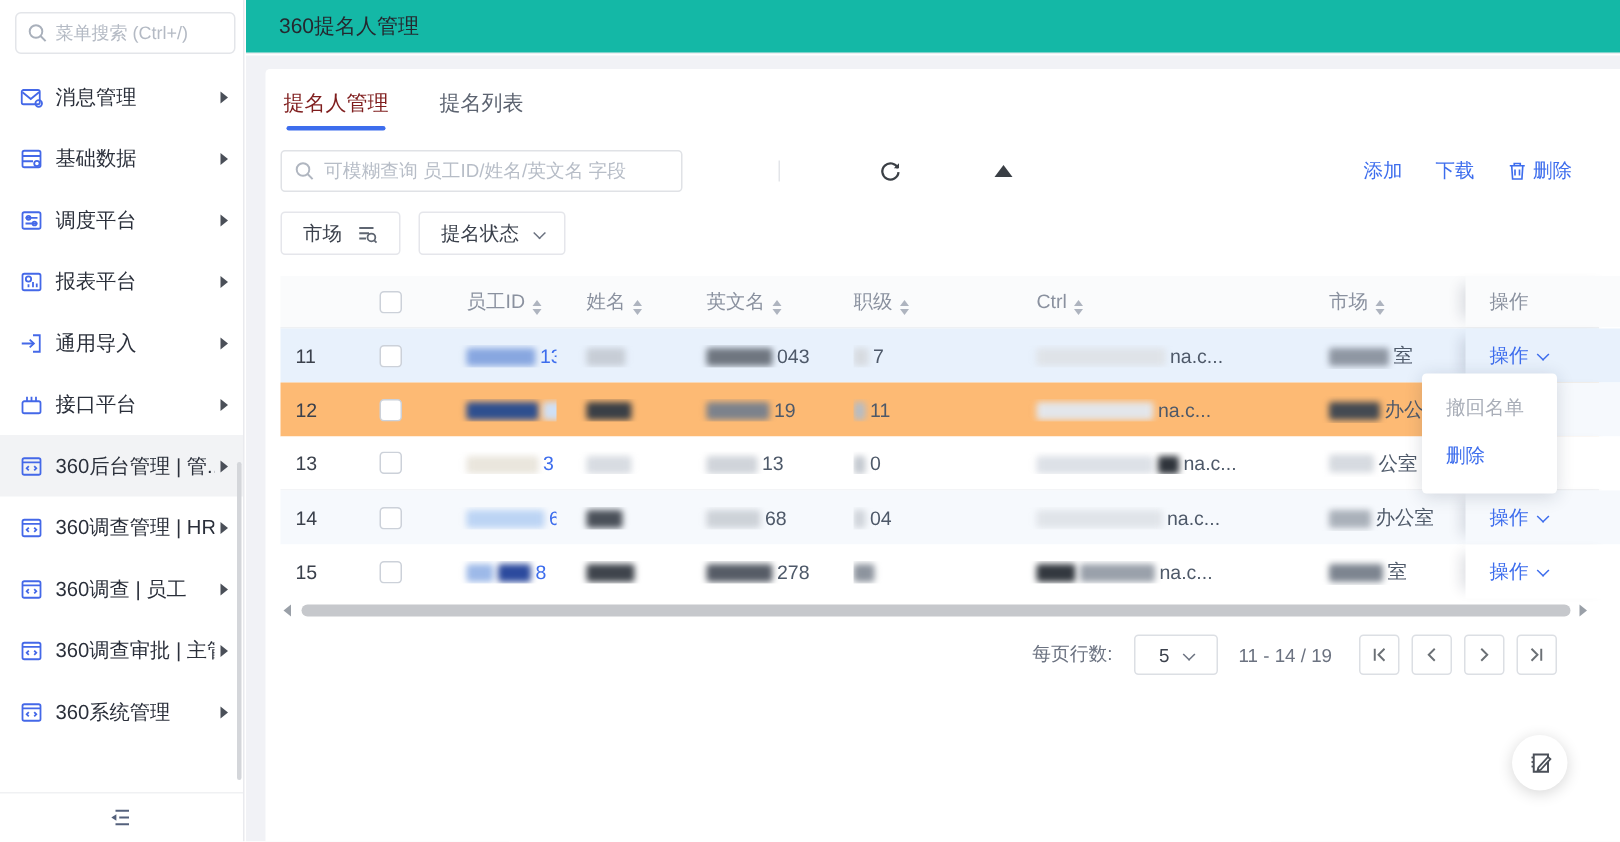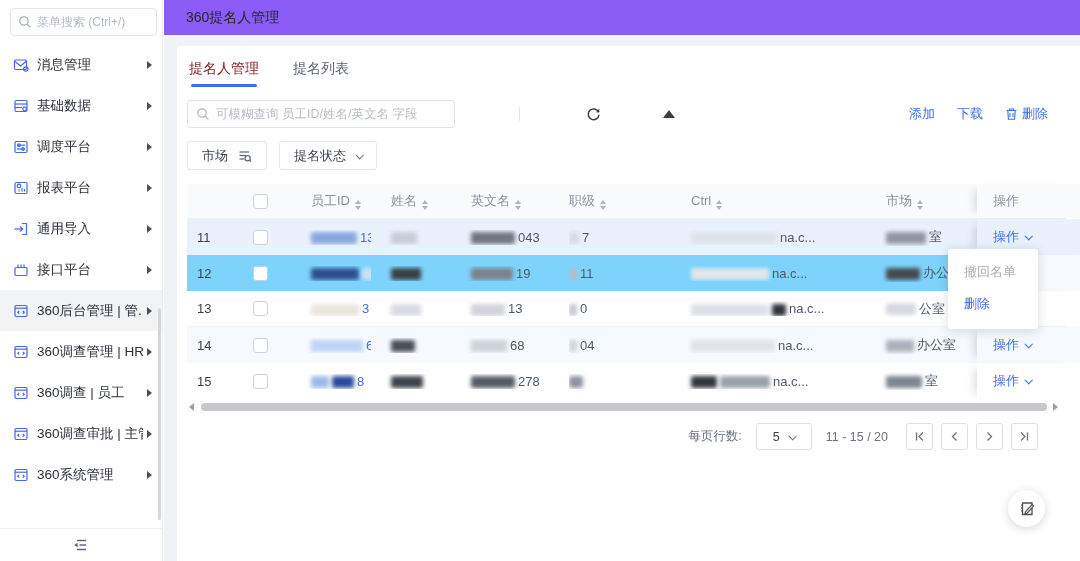--- a/index.html
+++ b/index.html
@@ -15,21 +15,21 @@
   .side-items { margin-top:8px; }
   .side-item { display:flex; align-items:center; height:41px; padding:0 10px 0 13px; cursor:pointer; }
   .side-item.active { background:#f2f3f5; }
   .side-icon { width:16px; height:16px; margin-right:8px; flex:0 0 16px; display:inline-flex; }
   .side-label { flex:1; font-size:13.5px; color:#2a2f3a; white-space:nowrap; overflow:hidden; }
   .sub-arrow { width:0; height:0; border-top:4px solid transparent; border-bottom:4px solid transparent; border-left:5px solid #4a4f58; margin-left:4px; }
   .side-scrollbar { position:absolute; right:1px; top:308px; width:3px; height:212px; background:#d4d6da; border-radius:2px; }
   .side-footer { position:absolute; left:0; bottom:0; width:162px; height:33px; border-top:1px solid #f0f1f3; display:flex; align-items:center; justify-content:center; cursor:pointer; background:#fff; }
 
   
-  .topbar { position:absolute; left:164px; top:0; width:916px; height:36px; background:#8b5cf6; border-bottom:1px solid #ebedf0; display:flex; align-items:center; padding-left:22px; }
+  .topbar { position:absolute; left:164px; top:0; width:916px; height:36px; background:#14b8a6; border-bottom:1px solid #ebedf0; display:flex; align-items:center; padding-left:22px; }
   .page-title { font-size:14px; color:#25282f; }
 
   
   .main { position:absolute; left:164px; top:37px; width:916px; height:524px; background:#f1f2f6; }
   .card { position:absolute; left:13px; top:9px; right:0; bottom:0; background:#fff; border-radius:3px 0 0 0; padding:14px 14px 0 10px; }
 
   .tabs { display:flex; gap:34px; padding-left:2px; }
   .tab { font-size:14px; color:#5c6370; padding-bottom:9px; cursor:pointer; position:relative; }
   .tab.active { color:#7f1d1d; }
   .tab.active:after { content:""; position:absolute; left:2px; right:2px; bottom:0; height:3px; background:#3d6ded; border-radius:2px; }
@@ -64,21 +64,21 @@
   .thead .c-level { padding-right:14px; }
   .c-email { padding-left:24px; }
   .c-market { padding-left:29px; }
   .c-action { padding-left:16px; position:relative; height:100%; display:flex; align-items:center; box-shadow:-9px 0 9px -6px rgba(20,30,60,.14); }
   .thead .c-action { background:#fafbfc; }
   .hsort { display:inline-flex; flex-direction:column; gap:2px; margin-left:5px; vertical-align:1px; }
   .hsort i { display:block; width:0; height:0; border-left:3.5px solid transparent; border-right:3.5px solid transparent; }
   .hsort .up { border-bottom:4px solid #aeb4bf; }
   .hsort .dn { border-top:4px solid #aeb4bf; }
   .row-0 { background:#e8f1fc; }
-  .row-1 { background:#7dd3fc; }
+  .row-1 { background:#fdba74; }
   .row-2 { background:#fff; border-bottom:1px solid #f3f4f6; }
   .row-3 { background:#f6f9fd; }
   .row-4 { background:#fff; }
   .row-0 .c-action { background:#e8f1fc; }
   .row-1 .c-action { background:#f6f9fd; }
   .row-2 .c-action { background:#fff; }
   .row-3 .c-action { background:#f6f9fd; }
   .row-4 .c-action { background:#fff; }
   .blur-chip { display:inline-block; height:12px; border-radius:2px; filter:blur(2px); vertical-align:middle; margin-right:3px; }
   .id-suffix { color:#3d6ded; cursor:pointer; }
@@ -448,21 +448,21 @@
       <span class="hs-thumb"></span>
       <span class="hs-right"></span>
     </div>
 
     <div class="pager">
       <span>每页行数:</span>
       <span class="pp-select">
           <span>5</span>
           <span class="chev"></span>
         </span>
-      <span>11 - 15 / 20</span>
+      <span>11 - 14 / 19</span>
       <span class="pnav">
         <span class="pbtn">
             <svg width="13" height="13" viewBox="0 0 13 13">
               <path d="M3.5 2.5v8M10 2.5 6 6.5l4 4" fill="none" stroke="#6b7075" stroke-width="1.3"></path>
             </svg>
           </span>
         <span class="pbtn">
             <svg width="13" height="13" viewBox="0 0 13 13">
               <path d="M8.5 2.5 4.5 6.5l4 4" fill="none" stroke="#6b7075" stroke-width="1.3"></path>
             </svg>

